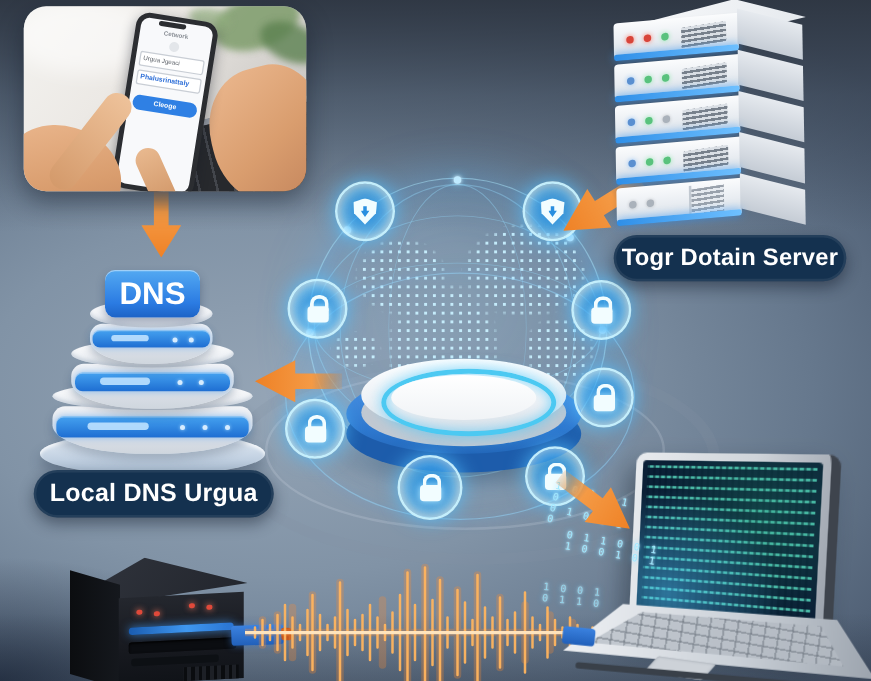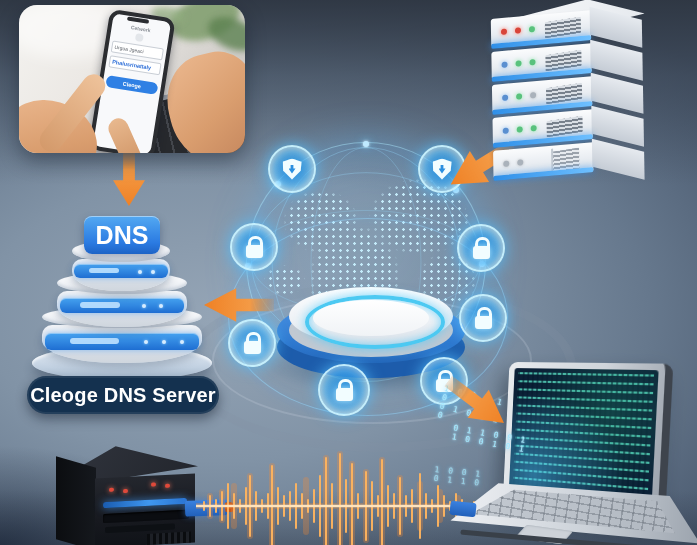--- a/index.html
+++ b/index.html
@@ -335,21 +335,22 @@
       <div class="band">
           <div class="slot"></div>
           <div class="dot" style="left:68%;"></div>
           <div class="dot" style="left:82%;"></div>
         </div>
       <div class="top-ell"></div>
     </div>
     <div class="dns-sign">DNS</div>
   </div>
 
-  <div class="pill pill-local">Cleoge DNS Server</div>
+  <div class="pill pill-local">Local DNS Urgua</div>
+  <div class="pill pill-togr">Togr Dotain Server</div>
 
   <div class="abs rack">
     <div class="rack-top"></div>
     <div class="unit" style="top:12px;">
       <div class="front">
           <span class="led l1 red"></span>
           <span class="led l2 red"></span>
           <span class="led l3 green"></span>
           <div class="grille"></div>
         </div>

